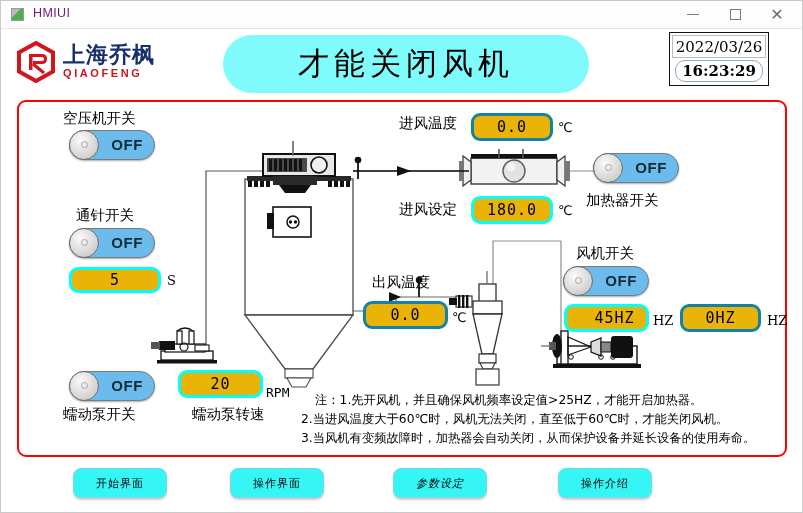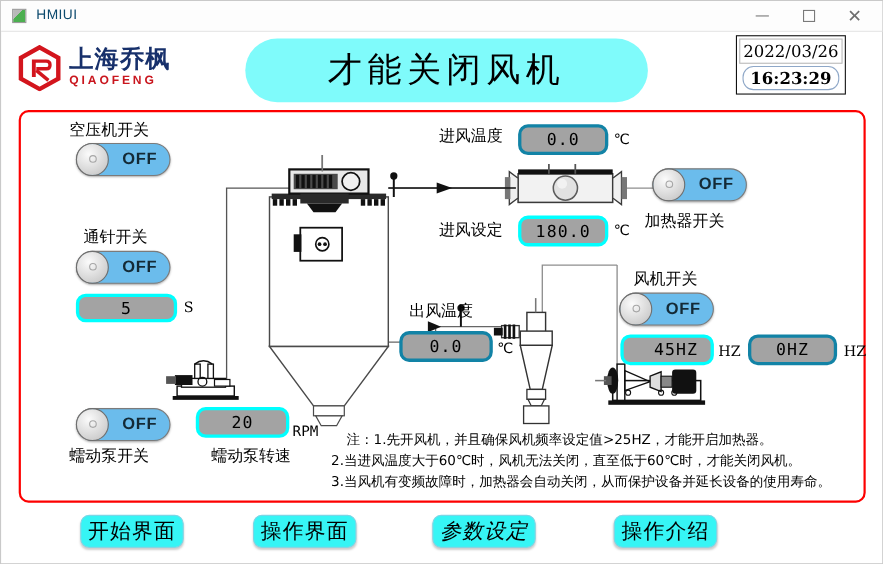--- a/index.html
+++ b/index.html
@@ -9,21 +9,21 @@
     font-family:"Liberation Sans","DejaVu Sans",sans-serif;
     -webkit-font-smoothing:none;
   }
   #app{position:relative;width:803px;height:513px;background:#fff;box-sizing:border-box;border:1px solid #c9c9c9;}
 
   
   .titlebar{position:absolute;left:0;top:0;width:801px;height:27px;background:#fdfdfd;border-bottom:1px solid #e6e6e6;}
   .tb-icon{position:absolute;left:10px;top:7px;width:13px;height:13px;
      background:linear-gradient(135deg,#b9b9b9 0 40%,#4caf50 40% 100%);
      border:1px solid #9a9a9a;box-sizing:border-box;}
-  .tb-title{position:absolute;left:32px;top:5px;font-size:12.5px;color:#0c4a6e;letter-spacing:.4px;}
+  .tb-title{position:absolute;left:32px;top:5px;font-size:12.5px;color:#701a75;letter-spacing:.4px;}
   .tb-btns{position:absolute;right:4px;top:0;height:27px;display:flex;align-items:center;}
   .tb-btn{width:42px;height:27px;display:flex;align-items:center;justify-content:center;font-size:15px;color:#6e6e6e;}
   .tb-btn.close{font-size:16px;}
   .tb-sq{width:11px;height:11px;border:1.3px solid #7a7a7a;box-sizing:border-box;}
   .tb-min{width:12px;height:1.4px;background:#7a7a7a;}
 
   
   .logo{position:absolute;left:14px;top:38px;width:150px;height:46px;display:flex;align-items:center;}
   .logo-mark{position:relative;width:42px;height:42px;flex:none;}
   .logo-txt{margin-left:6px;}
@@ -60,31 +60,31 @@
      border:1px solid #7b7b7b;box-sizing:border-box;box-shadow:0 1px 2px rgba(0,0,0,.33);}
   .sw .knob{position:absolute;left:-1px;top:-1px;width:30px;height:30px;border-radius:50%;
      background:radial-gradient(circle at 38% 33%,#fbfbfb,#d2d2d2 68%,#bdbdbd);
      border:1px solid #6f6f6f;box-sizing:border-box;}
   .sw .knob:after{content:"";position:absolute;left:11px;top:10px;width:7px;height:7px;border-radius:50%;
      border:1px solid #a6a6a6;box-sizing:border-box;}
   .sw .st{position:absolute;right:11px;top:0;height:28px;line-height:28px;font-size:15px;font-weight:bold;color:#142a36;
      letter-spacing:.6px;font-family:"Liberation Sans",sans-serif;}
 
   
-  .vbox{position:absolute;background:#a3a3a3;box-sizing:border-box;display:flex;align-items:center;justify-content:center;
+  .vbox{position:absolute;background:#eab308;box-sizing:border-box;display:flex;align-items:center;justify-content:center;
      font-size:15px;color:#000;font-family:"DejaVu Sans Mono","Liberation Mono",monospace;letter-spacing:1px;}
   .vbox.cyan{border:3px solid #00ffff;border-radius:9px;}
   .vbox.teal{border:3px solid #1283a6;border-radius:9px;}
 
   
   .navbtn{position:absolute;width:94px;height:30px;background:#36f5f5;
      border:1.5px solid #7ad6e6;border-radius:8px;box-sizing:border-box;
      display:flex;align-items:center;justify-content:center;
      box-shadow:0 2px 2px rgba(0,0,0,.20);}
-  .navbtn span{font-size:19px;color:#000;letter-spacing:1px;
+  .navbtn span{font-size:11px;color:#000;letter-spacing:1px;
      font-family:"DejaVu Serif","Liberation Serif",serif;}
 
   .deg{position:absolute;font-size:13px;color:#000;font-family:"DejaVu Sans",sans-serif;}
   .unit{position:absolute;font-size:13px;color:#000;font-family:"DejaVu Serif","Liberation Serif",serif;}
 
   svg{display:block;}
   .diagram{position:absolute;left:0;top:0;width:803px;height:513px;pointer-events:none;}
 </style>
 </head>
 <body>

